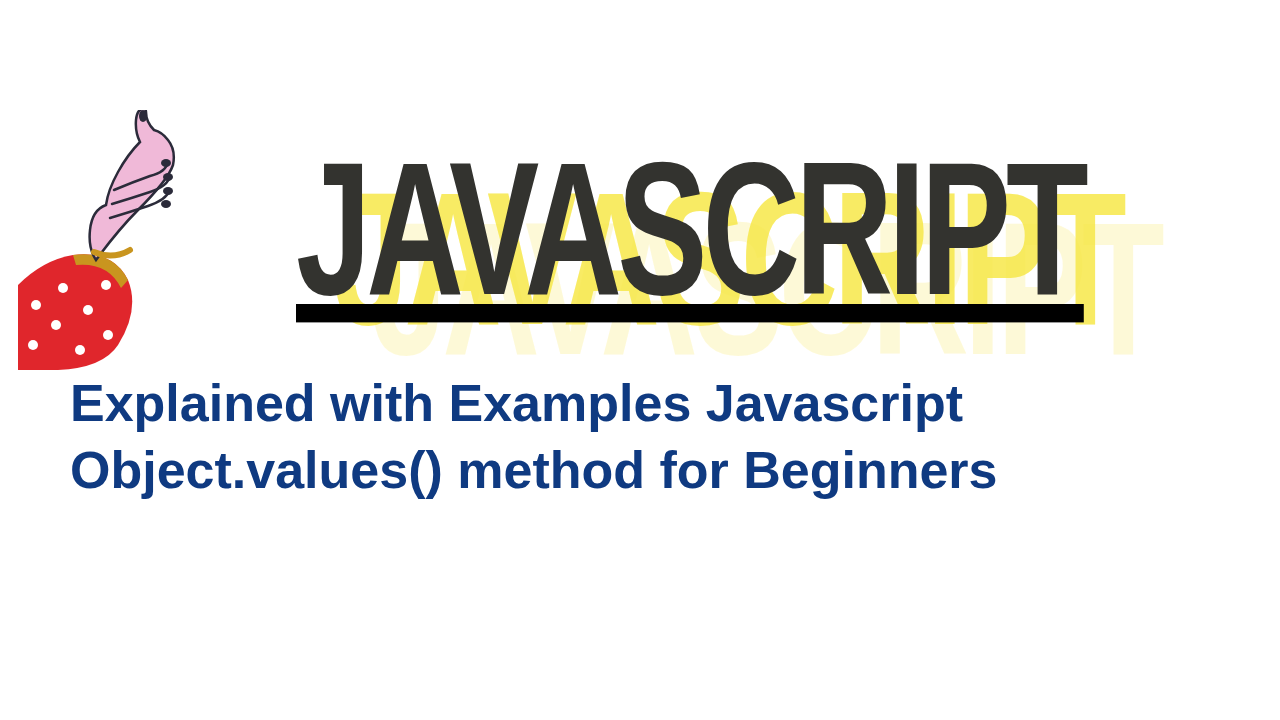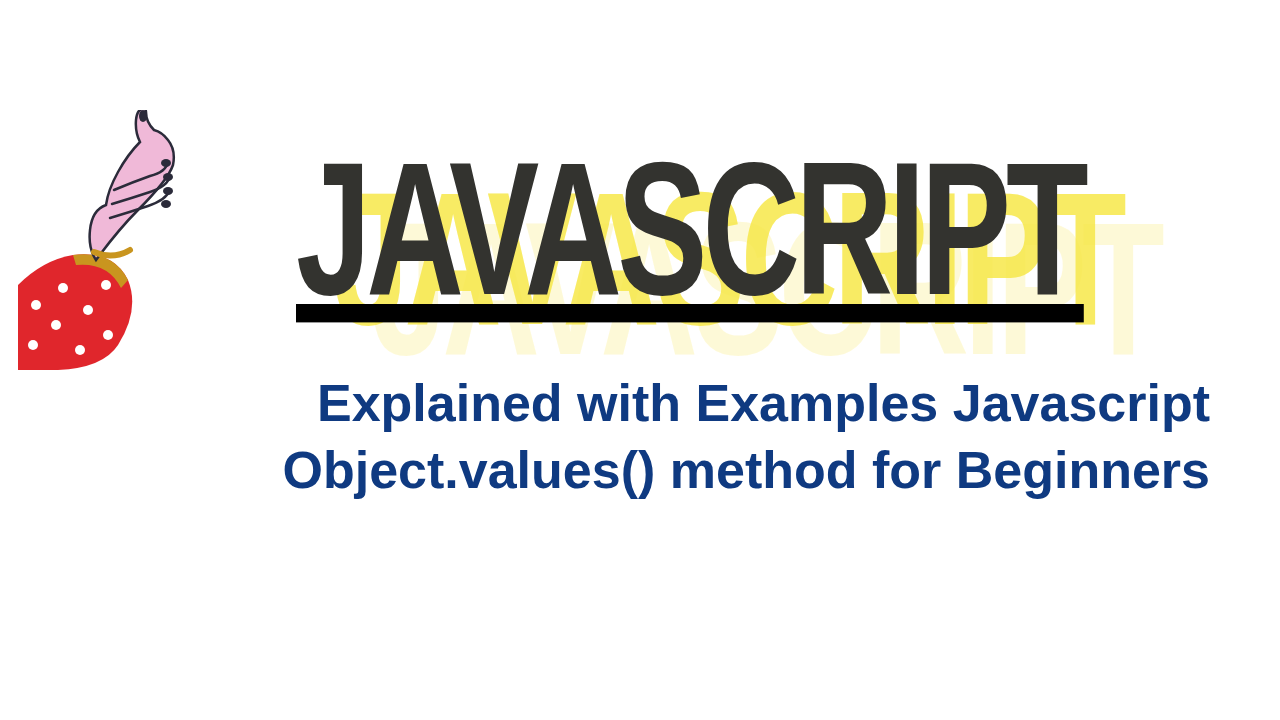--- a/index.html
+++ b/index.html
@@ -55,21 +55,21 @@
     font-family: Impact, 'Arial Black', sans-serif;
     transform: scaleX(0.82) scaleY(1.15);
     transform-origin: left top;
     white-space: nowrap;
   }
   .subtitle {
     position: absolute;
     top: 370px;
     left: 70px;
     right: 70px;
-    text-align: right;
+    text-align: left;
     font-size: 52px;
     font-weight: 800;
     line-height: 1.28;
     color: #0f3a81;
     font-family: 'Arial Black', Arial, sans-serif;
   }
   .thumbs-up {
     position: absolute;
     top: 110px;
     left: 18px;

